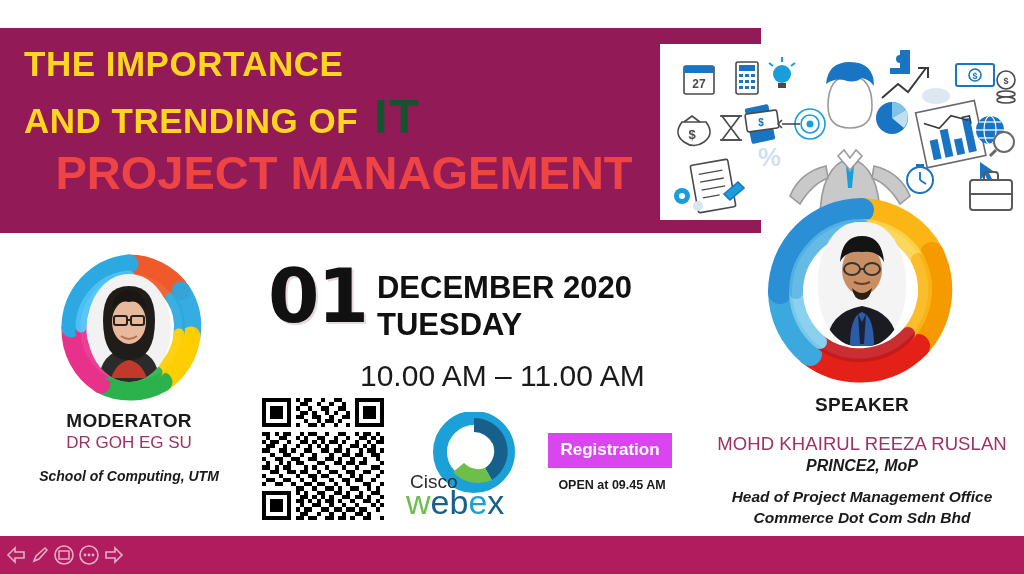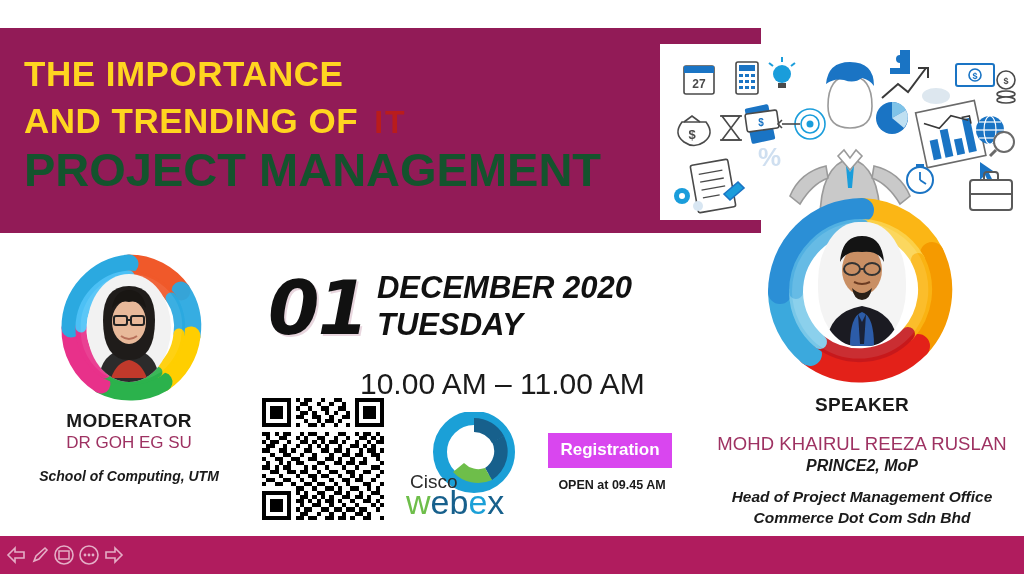--- a/index.html
+++ b/index.html
@@ -45,38 +45,38 @@
   .title-line {
     font-weight: bold;
     letter-spacing: 0.5px;
     line-height: 1.0;
     white-space: nowrap;
   }
   .title-l1 {
     font-size: 35px;
     color: #FFD520;
     margin-bottom: 12px;
-    margin-top: 10px;
   }
   .title-l2 {
     font-size: 35px;
     color: #FFD520;
     margin-bottom: 8px;
   }
   .title-l2 .accent-it {
-    color: #b91c1c;
-    font-size: 32px;
+    color: #14532d;
+    font-size: 48px;
     margin-left: 16px;
     letter-spacing: 2px;
   }
   .title-l3 {
     font-size: 47px;
-    color: #14532d;
+    color: #ef4444;
     letter-spacing: 0px;
     margin-top: 4px;
+    text-align: center;
   }
 
   
   .hero-illustration {
     position: absolute;
     left: 660px;
     top: 44px;
     width: 364px;
     height: 176px;
     background: #ffffff;
@@ -131,22 +131,21 @@
 
   
   .date-block {
     position: absolute;
     left: 268px;
     top: 262px;
     width: 420px;
   }
   .date-row {
     display: flex;
-    align-items: flex-end;
-    font-style: italic;
+    align-items: flex-start;
   }
   .day-number {
     font-family: "DejaVu Sans", sans-serif;
     font-size: 74px;
     font-weight: bold;
     color: #111111;
     line-height: 0.93;
     letter-spacing: -2px;
     text-shadow: 2px 2px 0 #e8d6de;
   }
@@ -163,21 +162,21 @@
   }
   .date-weekday {
     font-size: 31px;
     font-weight: bold;
     color: #111111;
     line-height: 1.18;
   }
   .time-range {
     font-size: 30px;
     color: #1a1a1a;
-    margin-top: 24px;
+    margin-top: 16px;
     margin-left: 92px;
     white-space: nowrap;
   }
 
   
   .qr-code {
     position: absolute;
     left: 262px;
     top: 398px;
     width: 122px;

